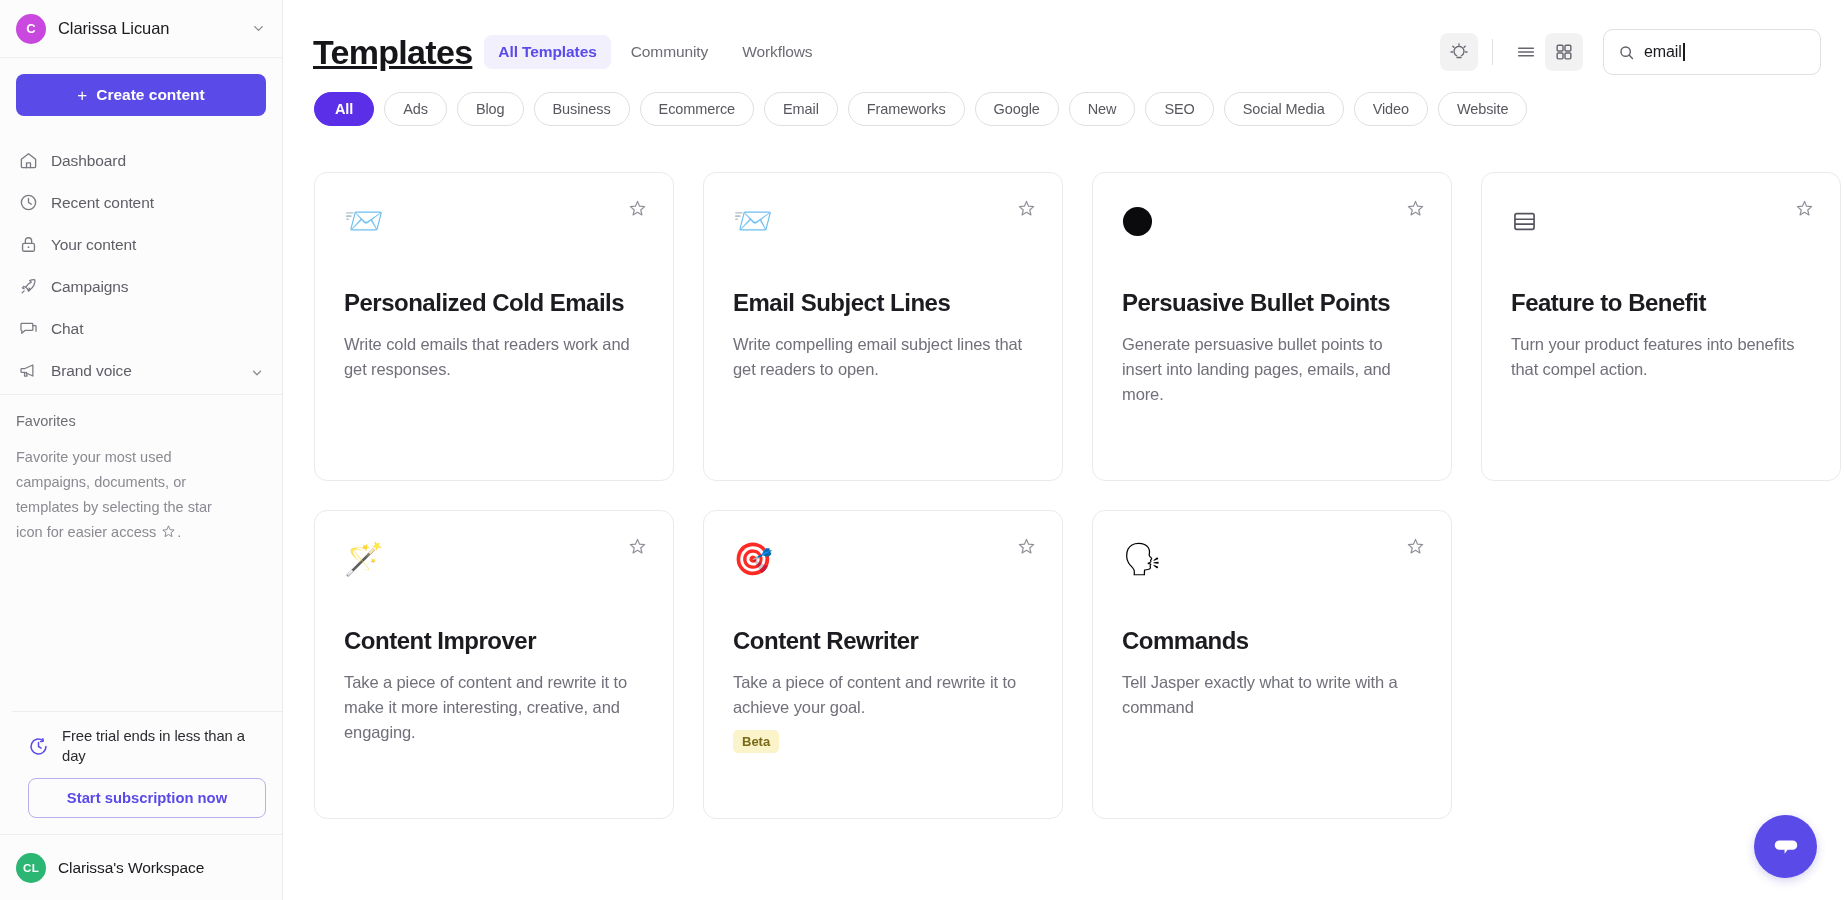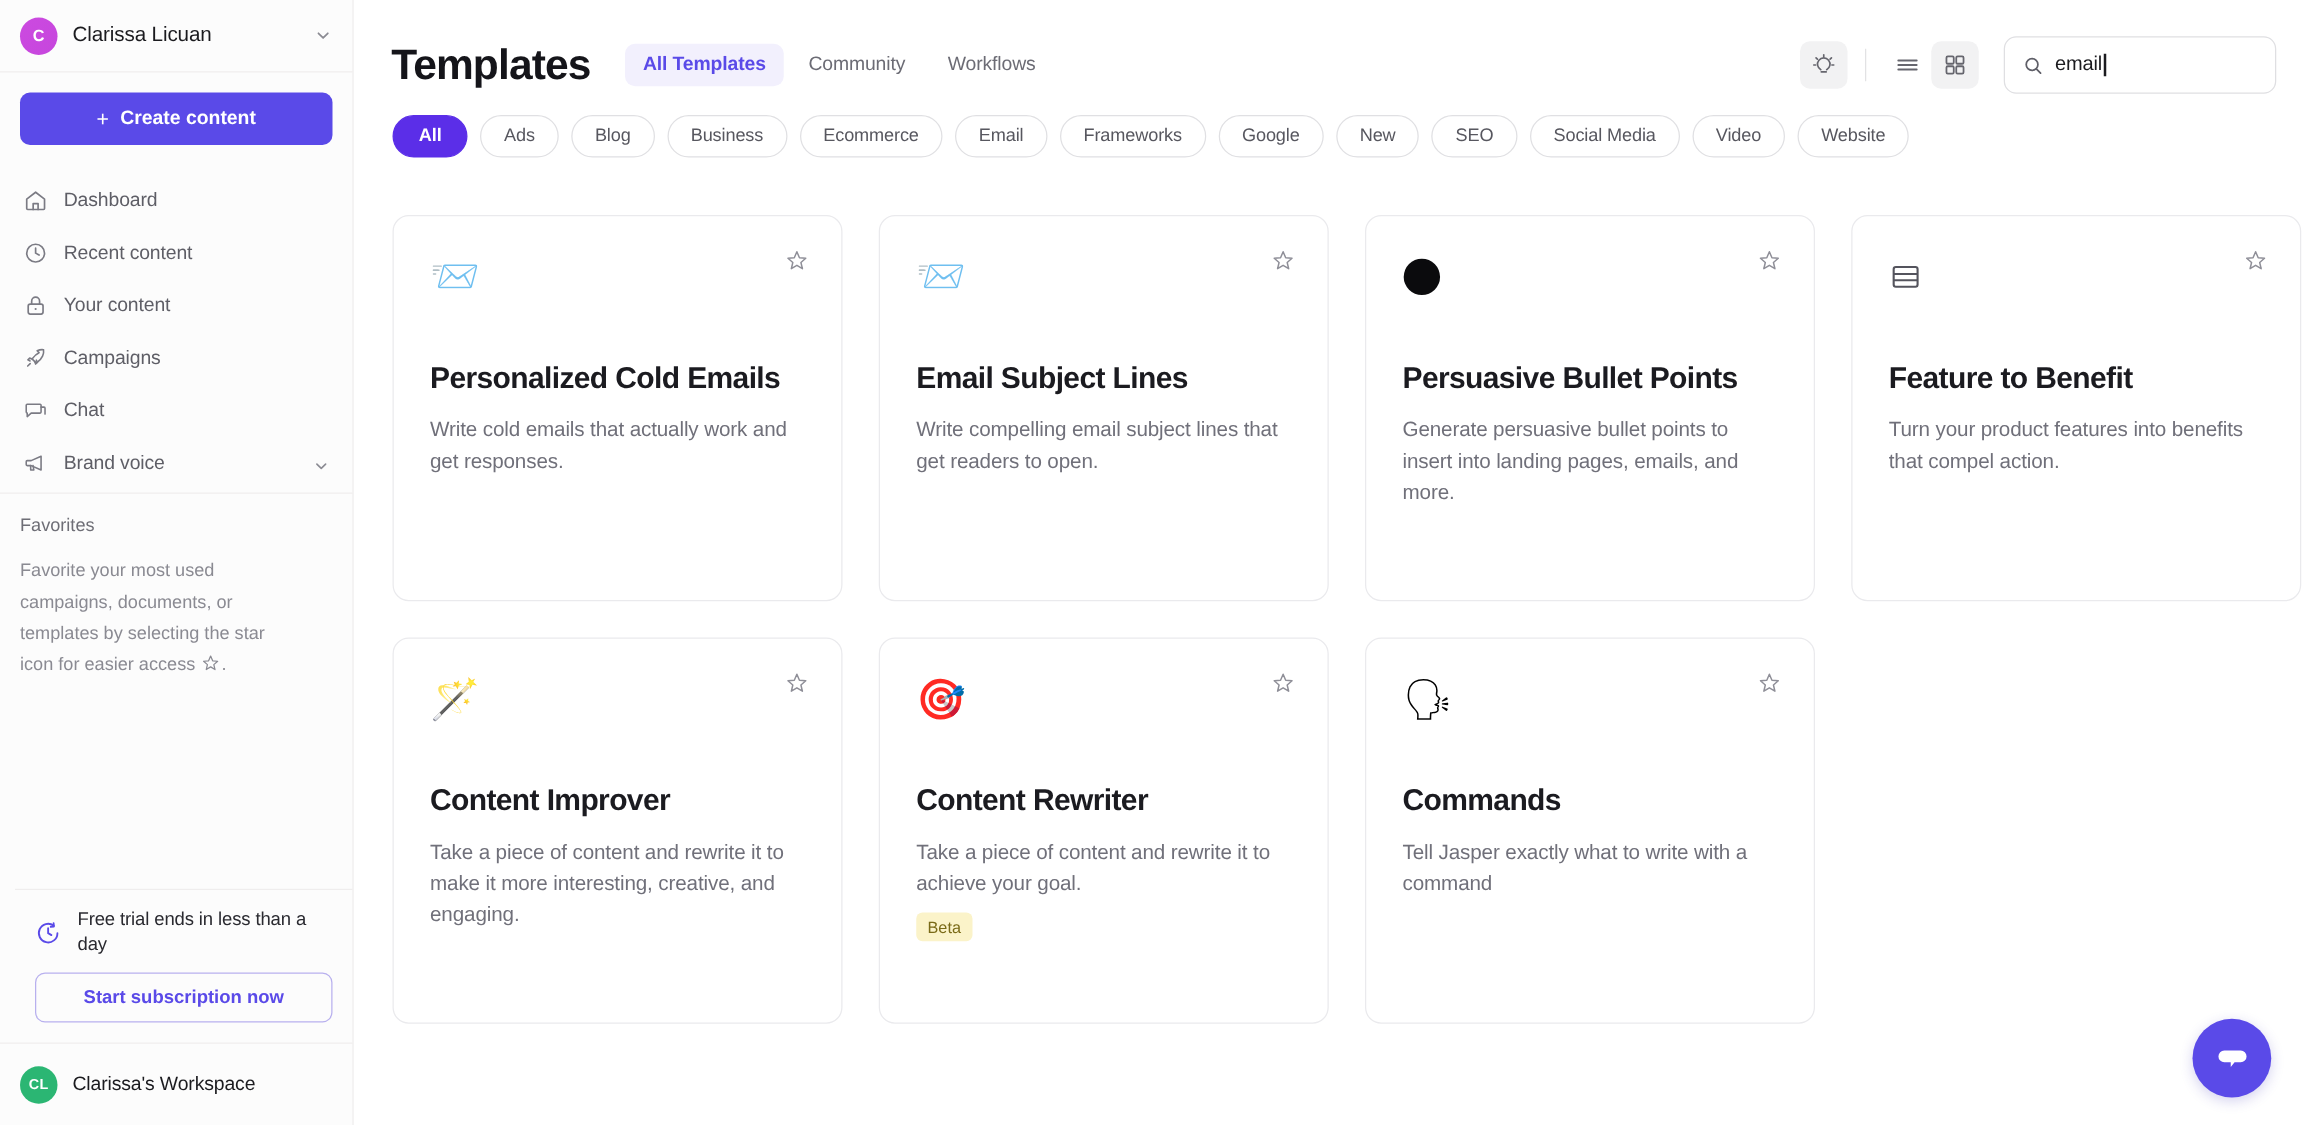--- a/index.html
+++ b/index.html
@@ -92,21 +92,21 @@
 
   
   .main { flex: 1; height: 900px; position: relative; background:#fff; overflow: hidden; }
 
   .topbar {
     display: flex; align-items: center;
     padding: 22px 24px 0 30px; height: 82px;
   }
   .page-title {
     font-size: 34px; font-weight: 700; color: #15151a;
-    letter-spacing: -.7px; margin-right: 28px; line-height: 1;
+    letter-spacing: -.7px; margin-right: 12px; line-height: 1; text-decoration: underline;
   }
   .tabs { display: flex; align-items: center; gap: 6px; }
   .tab {
     font-size: 15.5px; color: #6c6c75; padding: 8px 14px;
     border-radius: 8px; cursor: pointer; letter-spacing: -.1px;
   }
   .tab.active { color: #5a4ae8; background: #f2f0fd; font-weight: 600; }
 
   .topbar-right {
     margin-left: auto; display: flex; align-items: center; gap: 0px;
@@ -166,21 +166,21 @@
     font-size: 24px; font-weight: 600; color: #1b1b20;
     letter-spacing: -.5px; margin-top: 48px; line-height: 1.2;
   }
   .card-desc {
     font-size: 16.5px; color: #70707a; line-height: 25px;
     margin-top: 14px; letter-spacing: -.1px;
   }
   .badge {
     display: inline-block; margin-top: 10px;
     background: #fbf3c9; color: #7a6a17;
-    font-size: 13px; font-weight: 400;
+    font-size: 13px; font-weight: 700;
     padding: 4px 9px; border-radius: 5px;
   }
 
   
   .fab {
     position: absolute; right: 28px; bottom: 22px;
     width: 63px; height: 63px; border-radius: 50%;
     background: #5a4ae8; border: none; cursor: pointer;
     display: flex; align-items: center; justify-content: center;
     box-shadow: 0 3px 10px rgba(60,50,180,.22);
@@ -374,21 +374,21 @@
     <div class="grid">
 
       <div class="card">
         <span class="card-star">
             <svg width="19" height="19" viewBox="0 0 24 24" fill="none" stroke="currentColor" stroke-width="1.5" stroke-linejoin="round">
               <polygon points="12,3 14.6,9.1 21,9.6 16.1,13.9 17.6,20.2 12,16.8 6.4,20.2 7.9,13.9 3,9.6 9.4,9.1"></polygon>
             </svg>
           </span>
         <div class="card-emoji">📨</div>
         <div class="card-title">Personalized Cold Emails</div>
-        <div class="card-desc">Write cold emails that actually work and get responses.</div>
+        <div class="card-desc">Write cold emails that readers work and get responses.</div>
       </div>
 
       <div class="card">
         <span class="card-star">
             <svg width="19" height="19" viewBox="0 0 24 24" fill="none" stroke="currentColor" stroke-width="1.5" stroke-linejoin="round">
               <polygon points="12,3 14.6,9.1 21,9.6 16.1,13.9 17.6,20.2 12,16.8 6.4,20.2 7.9,13.9 3,9.6 9.4,9.1"></polygon>
             </svg>
           </span>
         <div class="card-emoji">📨</div>
         <div class="card-title">Email Subject Lines</div>

